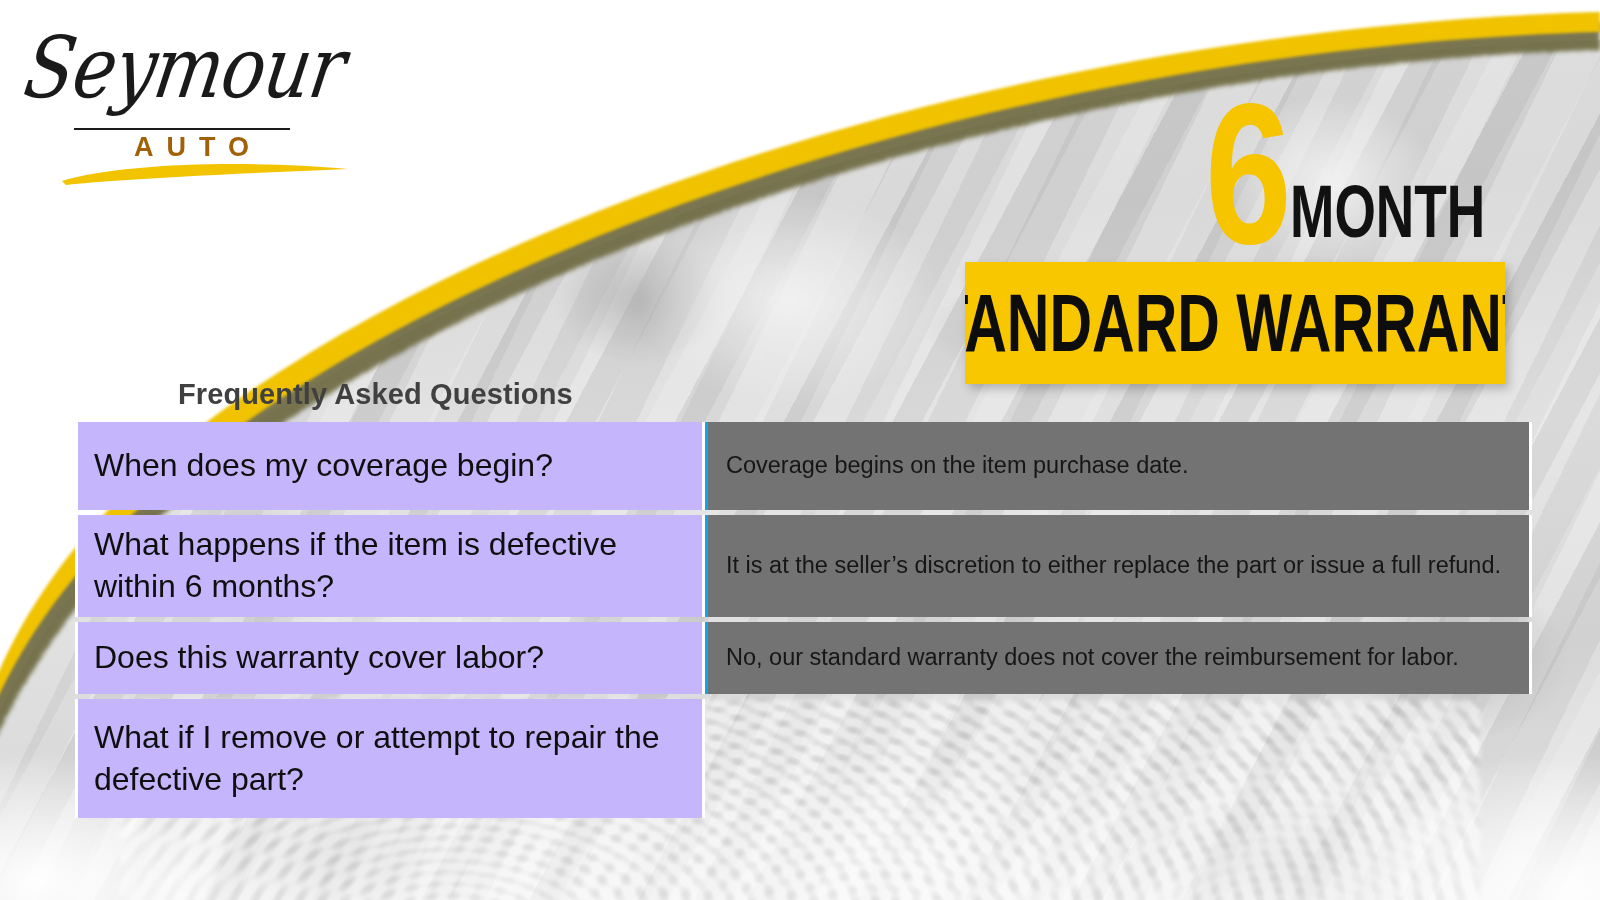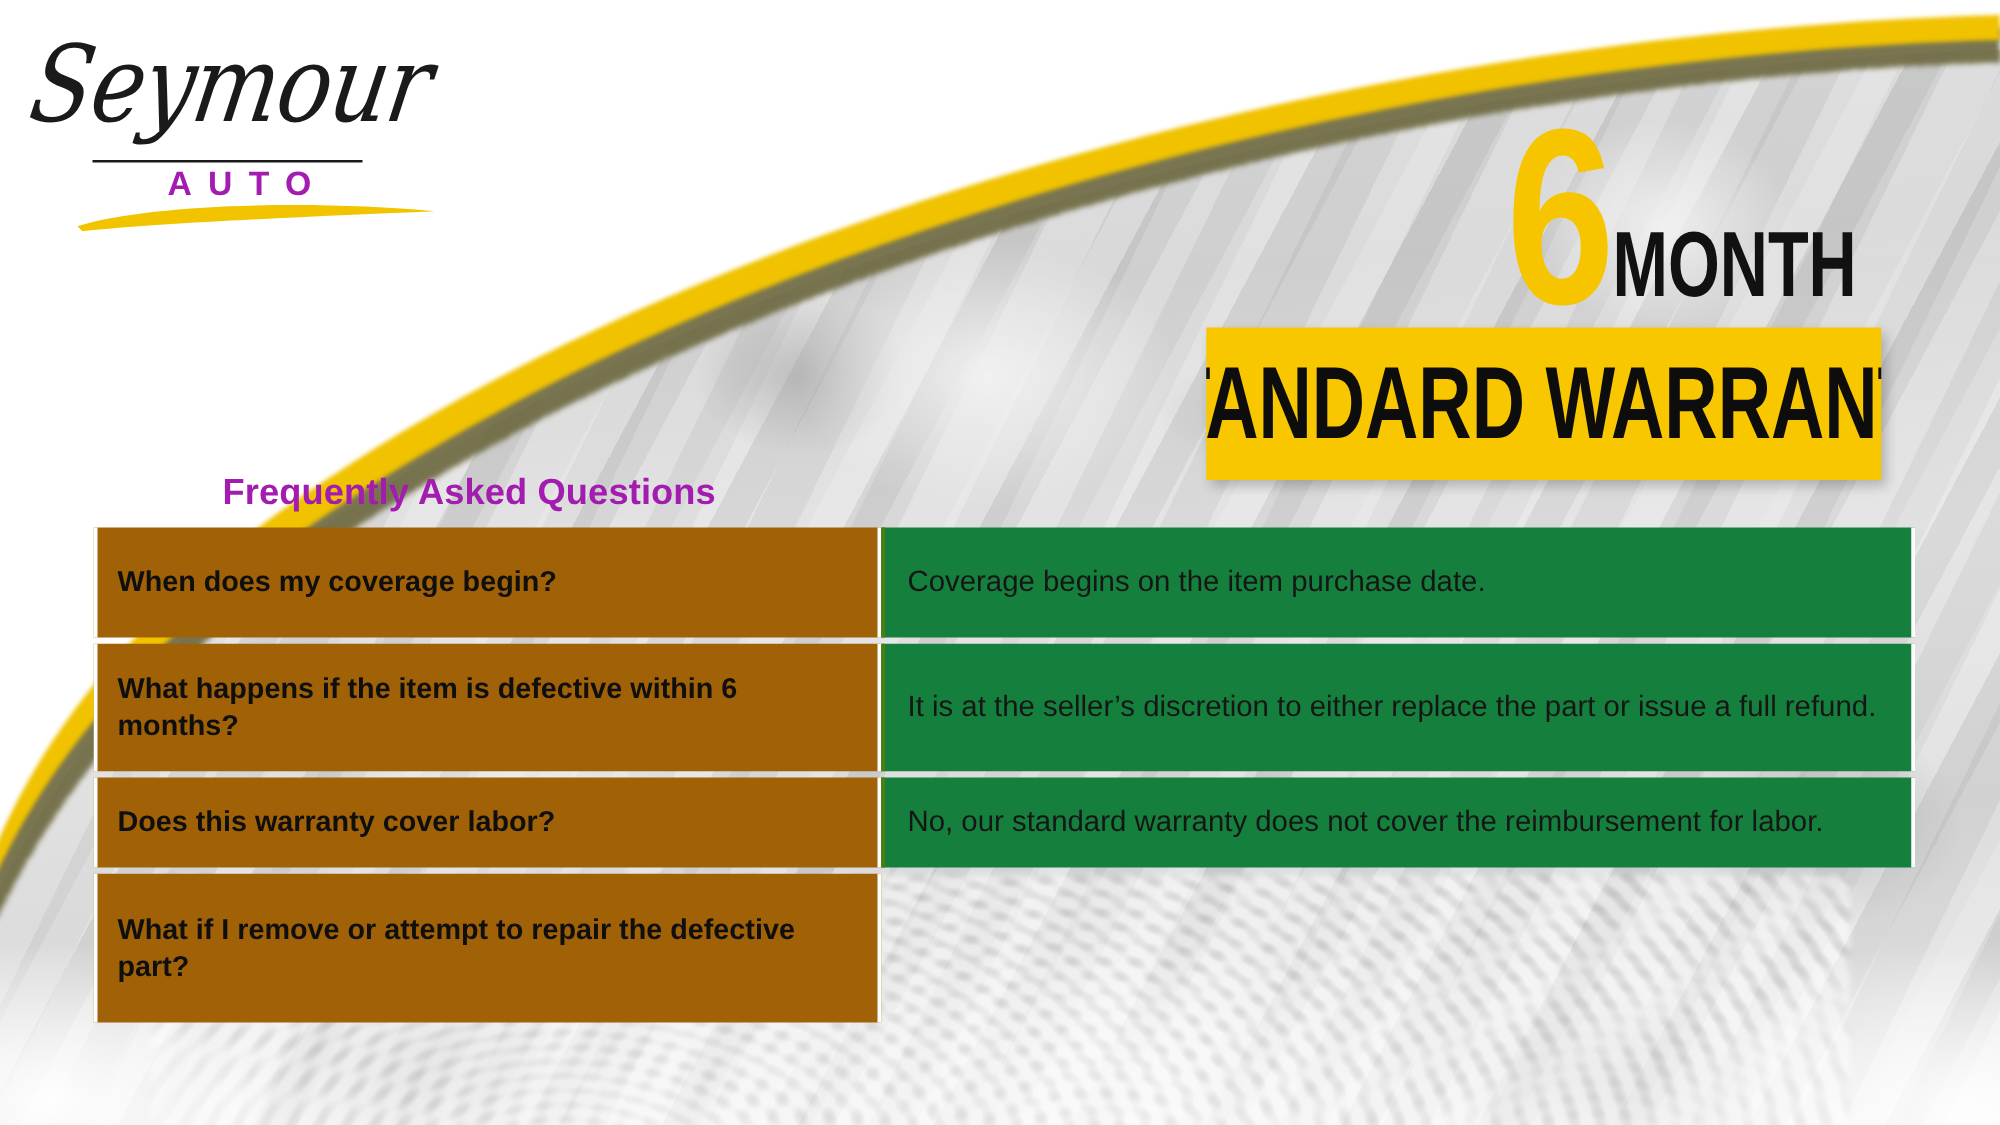--- a/index.html
+++ b/index.html
@@ -130,21 +130,21 @@
     background: #1a1a1a;
   }
   .logo .auto {
     position: absolute;
     left: 104px;
     top: 110px;
     font-family: "Liberation Sans", sans-serif;
     font-weight: bold;
     font-size: 27px;
     letter-spacing: 13px;
-    color: #a21caf;
+    color: #a16207;
   }
   .logo .swoosh {
     position: absolute;
     left: 30px;
     top: 138px;
     width: 290px;
     height: 26px;
   }
 
   
@@ -206,21 +206,21 @@
   }
 
   
   .faq-heading {
     position: absolute;
     left: 178px;
     top: 378px;
     font-family: "Liberation Sans", sans-serif;
     font-weight: bold;
     font-size: 29px;
-    color: #a21caf;
+    color: #404040;
     letter-spacing: .1px;
   }
 
   
   .faq-table {
     position: absolute;
     left: 75px;
     top: 422px;
     width: 1457px;
     border-collapse: separate;
@@ -229,45 +229,45 @@
   .faq-table .row {
     display: flex;
     width: 100%;
     margin-bottom: 5px;
   }
   .faq-table .row:last-child { margin-bottom: 0; }
 
   .faq-table .q {
     width: 630px;
     flex: 0 0 630px;
-    background: #a16207;
+    background: #c4b5fd;
     padding: 20px 16px 20px 16px;
     box-sizing: border-box;
-    font-weight: bold;
-    font-size: 23px;
+    font-weight: normal;
+    font-size: 32px;
     line-height: 1.3;
     color: #0f0f0f;
     display: flex;
     align-items: center;
     border-left: 3px solid #ffffff;
     border-right: 3px solid #ffffff;
   }
   .faq-table .a {
     flex: 1 1 auto;
-    background: #15803d;
+    background: #737373;
     padding: 20px 22px 20px 18px;
     box-sizing: border-box;
     font-size: 23.5px;
     line-height: 1.32;
     color: #161616;
     display: flex;
     align-items: center;
     text-align: justify;
     text-justify: inter-word;
-    border-left: 3px solid #4d7c0f;
+    border-left: 3px solid #0ea5e9;
     border-right: 3px solid #ffffff;
   }
   .faq-table .a span { display: block; width: 100%; }
 
   .r1 .q, .r1 .a { height: 88px; }
   .r2 .q, .r2 .a { height: 102px; }
   .r3 .q, .r3 .a { height: 72px; }
   .r4 .q, .r4 .a { height: 119px; }
 </style>
 </head>

